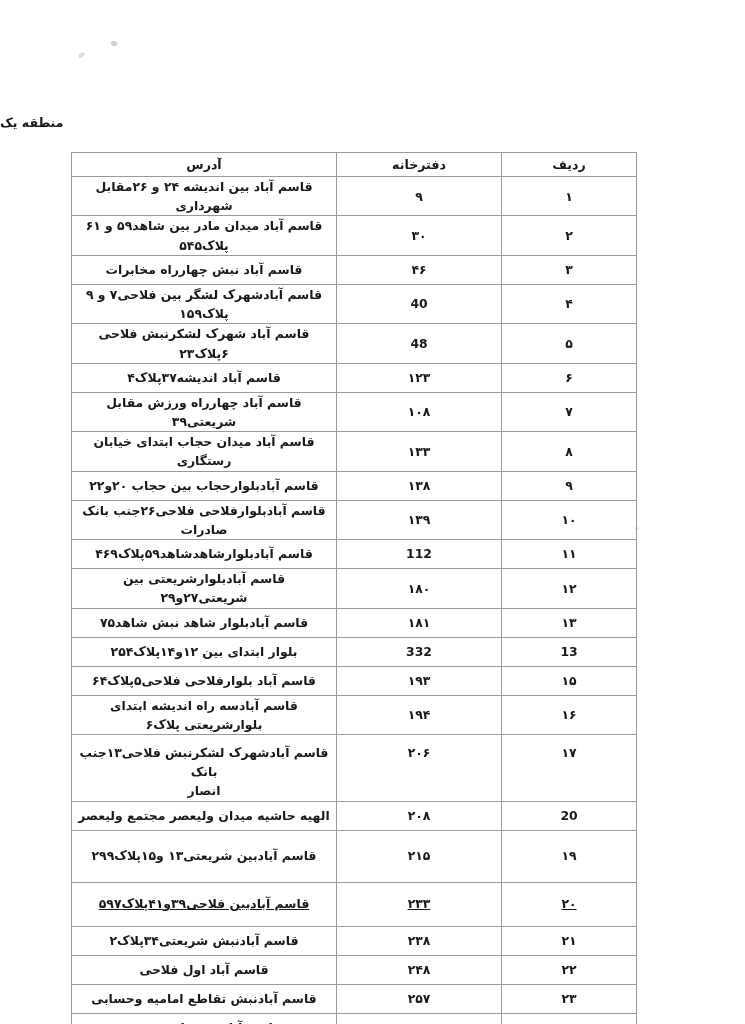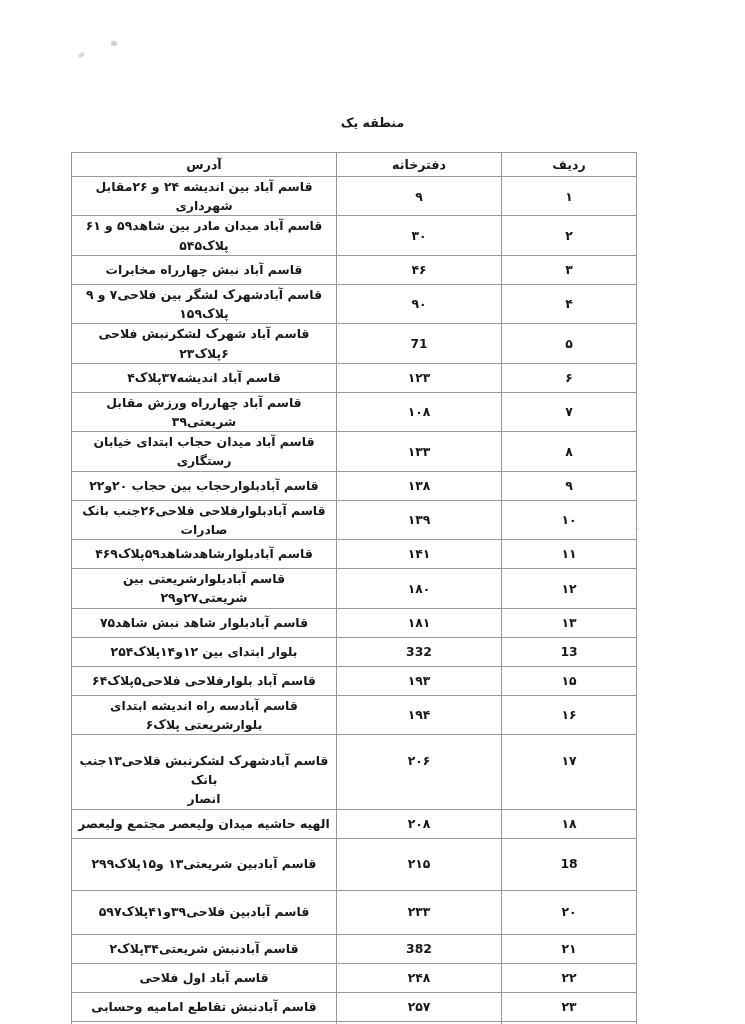--- a/index.html
+++ b/index.html
@@ -27,21 +27,21 @@
   }
   .scan-speck.s1 { left: 78px;  top: 53px; width: 7px;  height: 4px;  transform: rotate(-38deg); }
   .scan-speck.s2 { left: 111px; top: 41px; width: 6px;  height: 5px;  transform: rotate(14deg); opacity:.7; }
   .scan-speck.s3 { left: 635px; top: 527px; width: 4px; height: 3px;  opacity: .35; }
 
   .page-title {
     position: absolute;
     top: 115px;
     left: 0;
     width: 745px;
-    text-align: center;
+    text-align: left;
     font-size: 12.5px;
     font-weight: 700;
     letter-spacing: .2px;
   }
 
   .table-wrap {
     position: absolute;
     left: 72px;
     top: 152px;
     width: 565px;
@@ -76,22 +76,22 @@
     font-size: 12.6px;
   }
 
   td.cell-address {
     font-size: 12.2px;
     margin-top: 36px;
   }
 
   
   tr.row-tall-2 td { height: 52px; }
-  tr.row-tall-3 td { height: 58px; vertical-align: top; padding-top: 16px; }
-  tr.row-tall-4 td { height: 44px; }
+  tr.row-tall-3 td { height: 58px; vertical-align: top; padding-top: 8px; }
+  tr.row-tall-4 td { height: 44px; text-decoration: underline; }
 
   tr.row-tall-3 td.cell-address { vertical-align: top; }
   tr.row-tall-3 td.cell-radif,
   tr.row-tall-3 td.cell-daftar { vertical-align: top; }
 
   .wrap-line { display: block; }
 </style>
 </head>
 <body>
 
@@ -126,26 +126,26 @@
           <td class="cell-daftar">۳۰</td>
           <td class="cell-address">قاسم آباد میدان مادر بین شاهد۵۹ و ۶۱ پلاک۵۴۵</td>
         </tr>
         <tr>
           <td class="cell-radif">۳</td>
           <td class="cell-daftar">۴۶</td>
           <td class="cell-address">قاسم آباد نبش چهارراه مخابرات</td>
         </tr>
         <tr>
           <td class="cell-radif">۴</td>
-          <td class="cell-daftar">۹۰</td>
+          <td class="cell-daftar">40</td>
           <td class="cell-address">قاسم آبادشهرک لشگر بین فلاحی۷ و ۹ پلاک۱۵۹</td>
         </tr>
         <tr>
           <td class="cell-radif">۵</td>
-          <td class="cell-daftar">71</td>
+          <td class="cell-daftar">48</td>
           <td class="cell-address">قاسم آباد شهرک لشکرنبش فلاحی ۶پلاک۲۳</td>
         </tr>
         <tr>
           <td class="cell-radif">۶</td>
           <td class="cell-daftar">۱۲۳</td>
           <td class="cell-address">قاسم آباد اندیشه۳۷پلاک۴</td>
         </tr>
         <tr>
           <td class="cell-radif">۷</td>
           <td class="cell-daftar">۱۰۸</td>
@@ -161,21 +161,21 @@
           <td class="cell-daftar">۱۳۸</td>
           <td class="cell-address">قاسم آبادبلوارحجاب بین حجاب ۲۰و۲۲</td>
         </tr>
         <tr>
           <td class="cell-radif">۱۰</td>
           <td class="cell-daftar">۱۳۹</td>
           <td class="cell-address">قاسم آبادبلوارفلاحی فلاحی۲۶جنب بانک صادرات</td>
         </tr>
         <tr>
           <td class="cell-radif">۱۱</td>
-          <td class="cell-daftar">۱۴۱</td>
+          <td class="cell-daftar">112</td>
           <td class="cell-address">قاسم آبادبلوارشاهدشاهد۵۹پلاک۴۶۹</td>
         </tr>
         <tr>
           <td class="cell-radif">۱۲</td>
           <td class="cell-daftar">۱۸۰</td>
           <td class="cell-address">قاسم آبادبلوارشریعتی بین شریعتی۲۷و۲۹</td>
         </tr>
         <tr>
           <td class="cell-radif">۱۳</td>
           <td class="cell-daftar">۱۸۱</td>
@@ -198,37 +198,37 @@
         </tr>
         <tr class="row-tall-3">
           <td class="cell-radif">۱۷</td>
           <td class="cell-daftar">۲۰۶</td>
           <td class="cell-address">
             <span class="wrap-line">قاسم آبادشهرک لشکرنبش فلاحی۱۳جنب بانک</span>
             <span class="wrap-line">انصار</span>
           </td>
         </tr>
         <tr>
-          <td class="cell-radif">۱۸</td>
+          <td class="cell-radif">20</td>
           <td class="cell-daftar">۲۰۸</td>
           <td class="cell-address">الهیه حاشیه میدان ولیعصر مجتمع ولیعصر</td>
         </tr>
         <tr class="row-tall-2">
-          <td class="cell-radif">18</td>
+          <td class="cell-radif">۱۹</td>
           <td class="cell-daftar">۲۱۵</td>
           <td class="cell-address">قاسم آبادبین شریعتی۱۳ و۱۵پلاک۲۹۹</td>
         </tr>
         <tr class="row-tall-4">
           <td class="cell-radif">۲۰</td>
           <td class="cell-daftar">۲۳۳</td>
           <td class="cell-address">قاسم آبادبین فلاحی۳۹و۴۱پلاک۵۹۷</td>
         </tr>
         <tr>
           <td class="cell-radif">۲۱</td>
-          <td class="cell-daftar">382</td>
+          <td class="cell-daftar">۲۳۸</td>
           <td class="cell-address">قاسم آبادنبش شریعتی۳۴پلاک۲</td>
         </tr>
         <tr>
           <td class="cell-radif">۲۲</td>
           <td class="cell-daftar">۲۴۸</td>
           <td class="cell-address">قاسم آباد اول فلاحی</td>
         </tr>
         <tr>
           <td class="cell-radif">۲۳</td>
           <td class="cell-daftar">۲۵۷</td>

